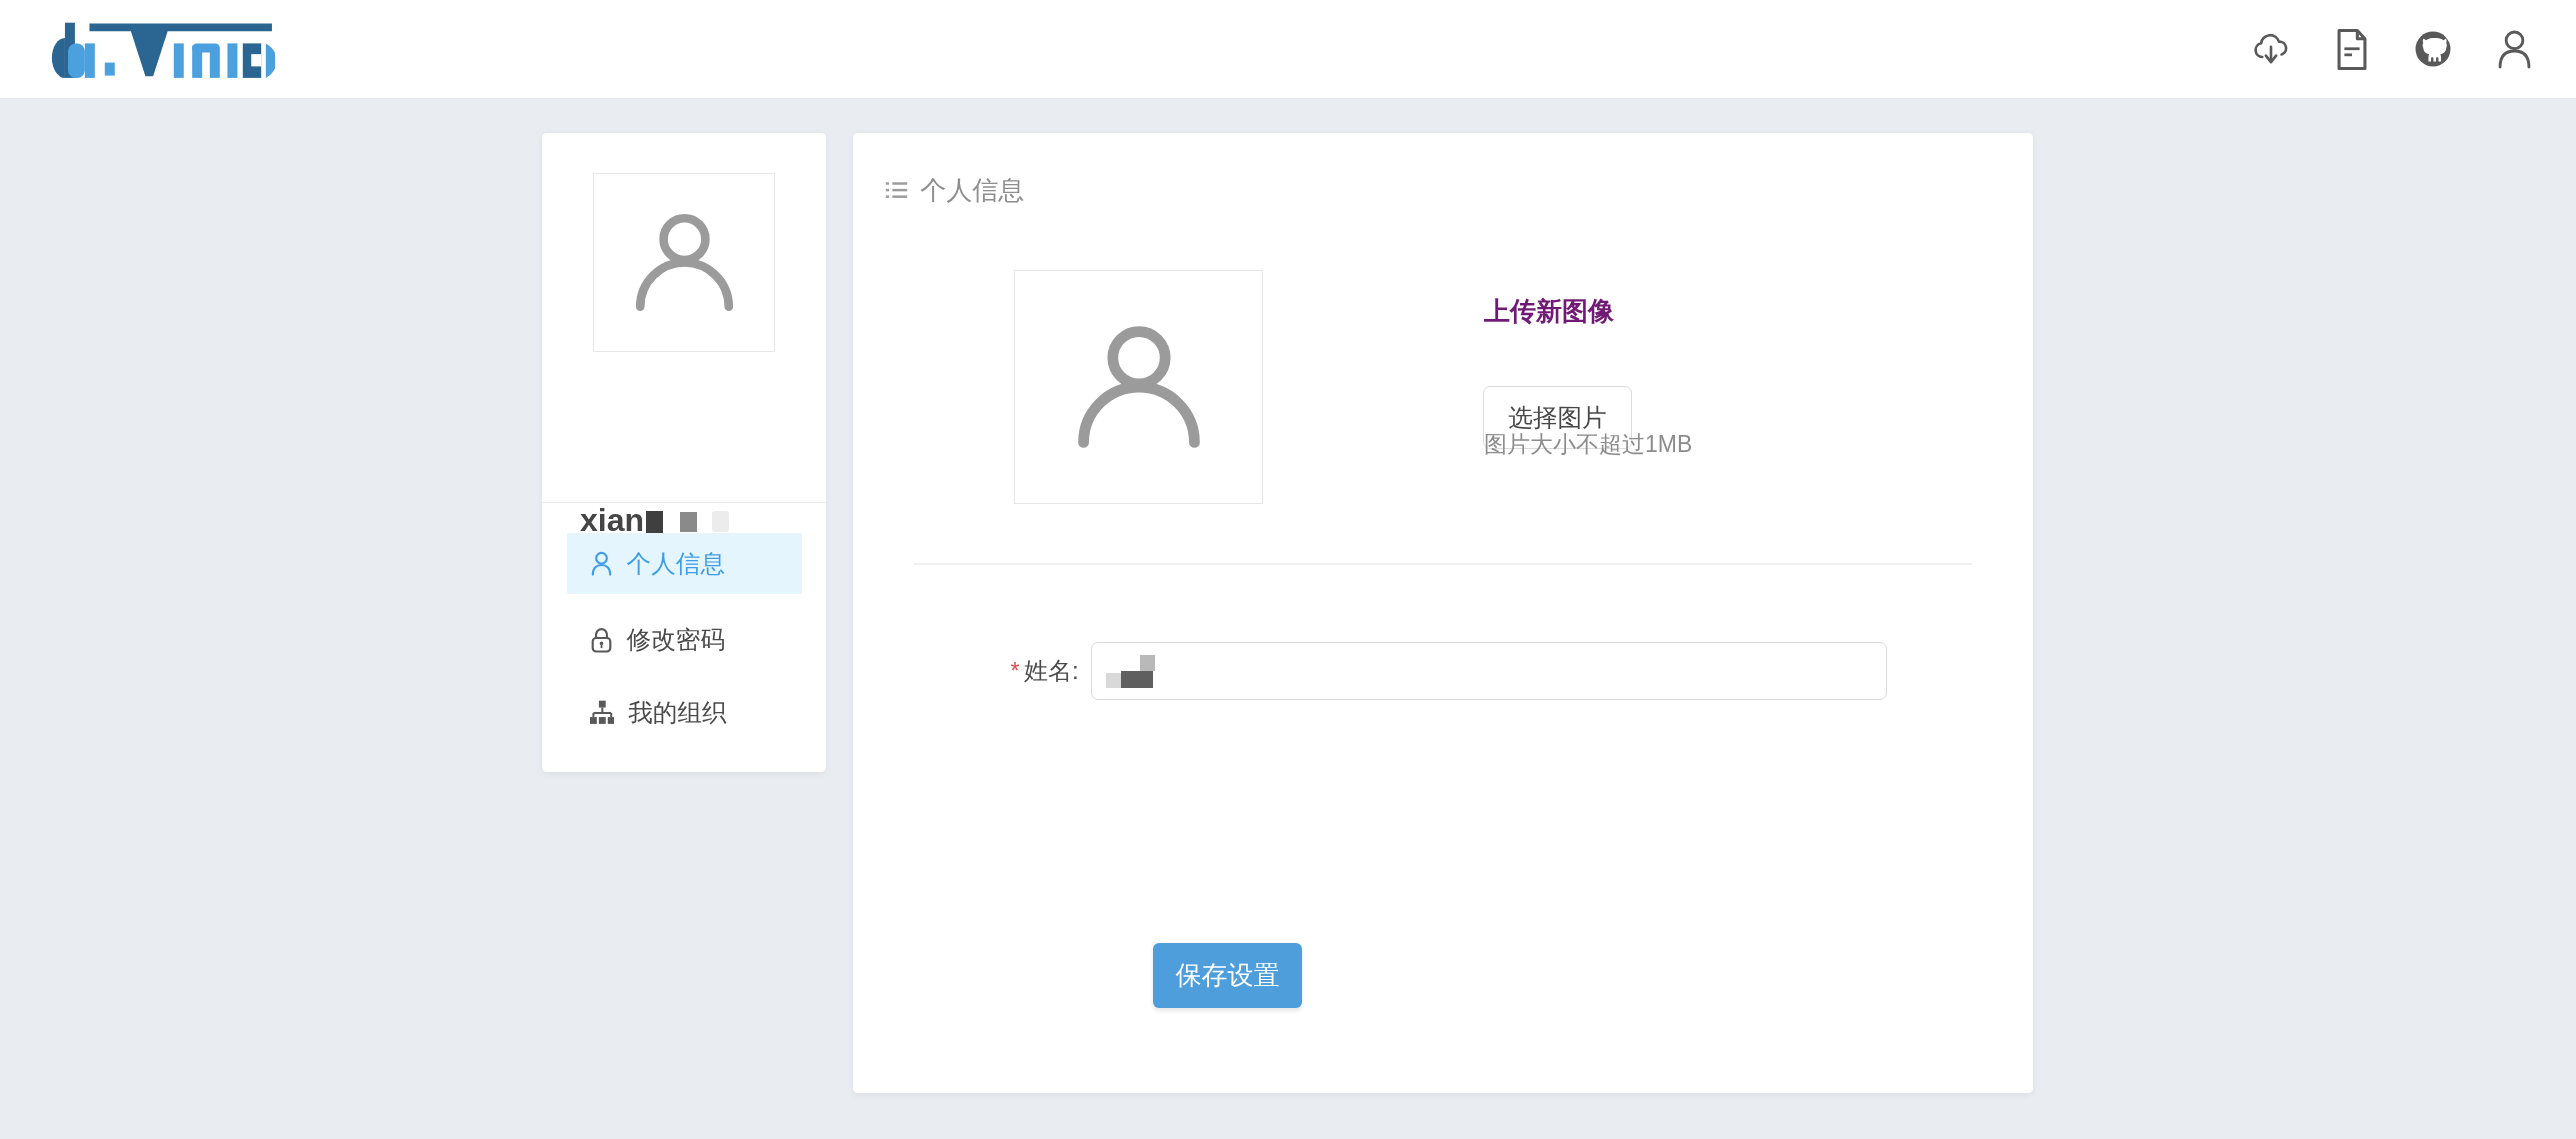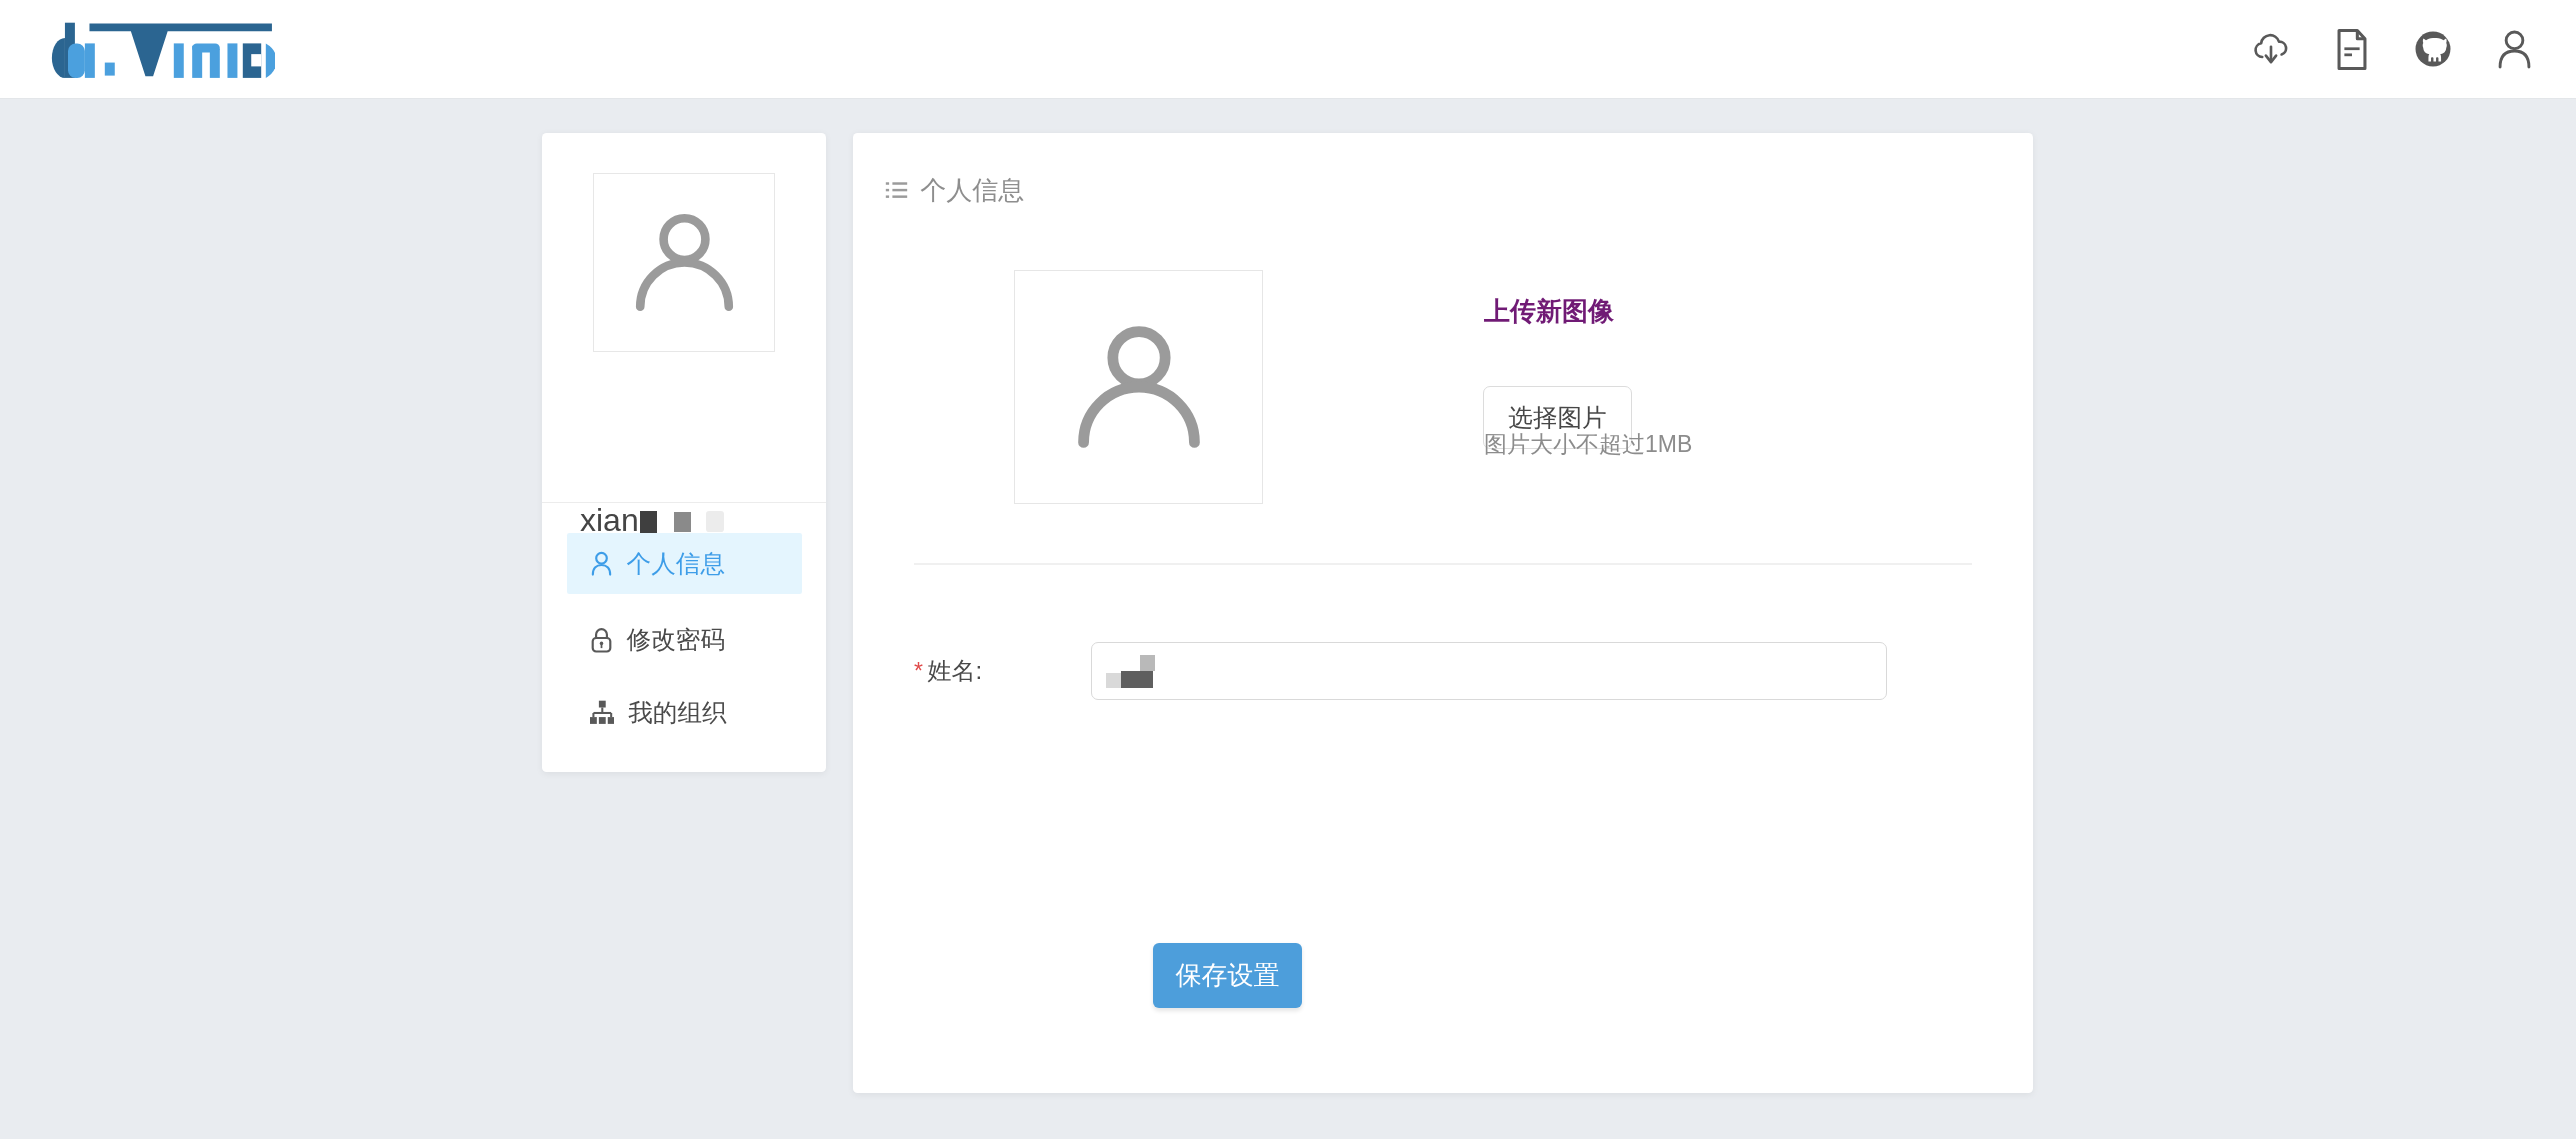--- a/index.html
+++ b/index.html
@@ -29,21 +29,21 @@
   .main-card{left:853px;top:133px;width:1180px;height:960px;}
   
   .avatar-box{
     position:absolute;left:51px;top:40px;width:180px;height:177px;
     border:1.5px solid #E7E7E7;display:flex;align-items:center;justify-content:center;
   }
   .username-row{
     position:absolute;left:38px;top:367px;height:37px;
     display:flex;align-items:flex-end;
   }
-  .username-text{font-size:32px;font-weight:400;color:#454545;line-height:34px;text-align:center;}
+  .username-text{font-size:32px;font-weight:700;color:#454545;line-height:34px;text-align:center;}
   .blocks{position:relative;display:inline-block;}
   .sidebar-divider{position:absolute;left:0;top:369px;width:100%;height:0;border-top:1.5px solid #ECECEC;}
   .menu{position:absolute;left:0;top:369px;width:100%;}
   .menu-item{
     position:absolute;left:24.6px;width:235px;height:61px;border-radius:2.3px;
     display:flex;align-items:center;gap:14px;padding-left:23px;box-sizing:border-box;
     font-size:24.6px;color:#4A4A4A;cursor:pointer;
   }
   .menu-item.selected{background:#E4F5FE;color:#3D9DE8;}
   
@@ -61,21 +61,21 @@
     background:#FFFFFF;border:1.5px solid #DCDCDC;border-radius:7px;
     display:flex;align-items:center;justify-content:center;
     font-size:24.6px;color:#474747;cursor:pointer;margin-top:36px;
   }
   .upload-note{position:absolute;left:631px;top:296px;font-size:23px;color:#8C8C8C;}
   .main-divider{position:absolute;left:61px;top:430px;width:1058px;height:2.3px;background:#F0F0F0;}
   .form-row{
     position:absolute;left:61px;height:58px;display:flex;align-items:center;
   }
   .form-label{
-    width:177px;box-sizing:border-box;padding-right:12.3px;
+    width:177px;box-sizing:border-box;padding-right:12.3px;text-align:right;
     font-size:24px;color:#4A4A4A;white-space:nowrap;
   }
   .req{color:#E04B4B;margin-right:4.6px;font-size:23px;}
   .input-box{
     width:796px;height:58px;box-sizing:border-box;background:#FFFFFF;
     border:1.5px solid #D9D9D9;border-radius:7px;position:relative;
   }
   .name-blocks{position:absolute;left:14px;bottom:10.8px;width:51px;height:35px;}
   .save-btn{
     position:absolute;left:300px;top:810px;width:149px;height:65px;

